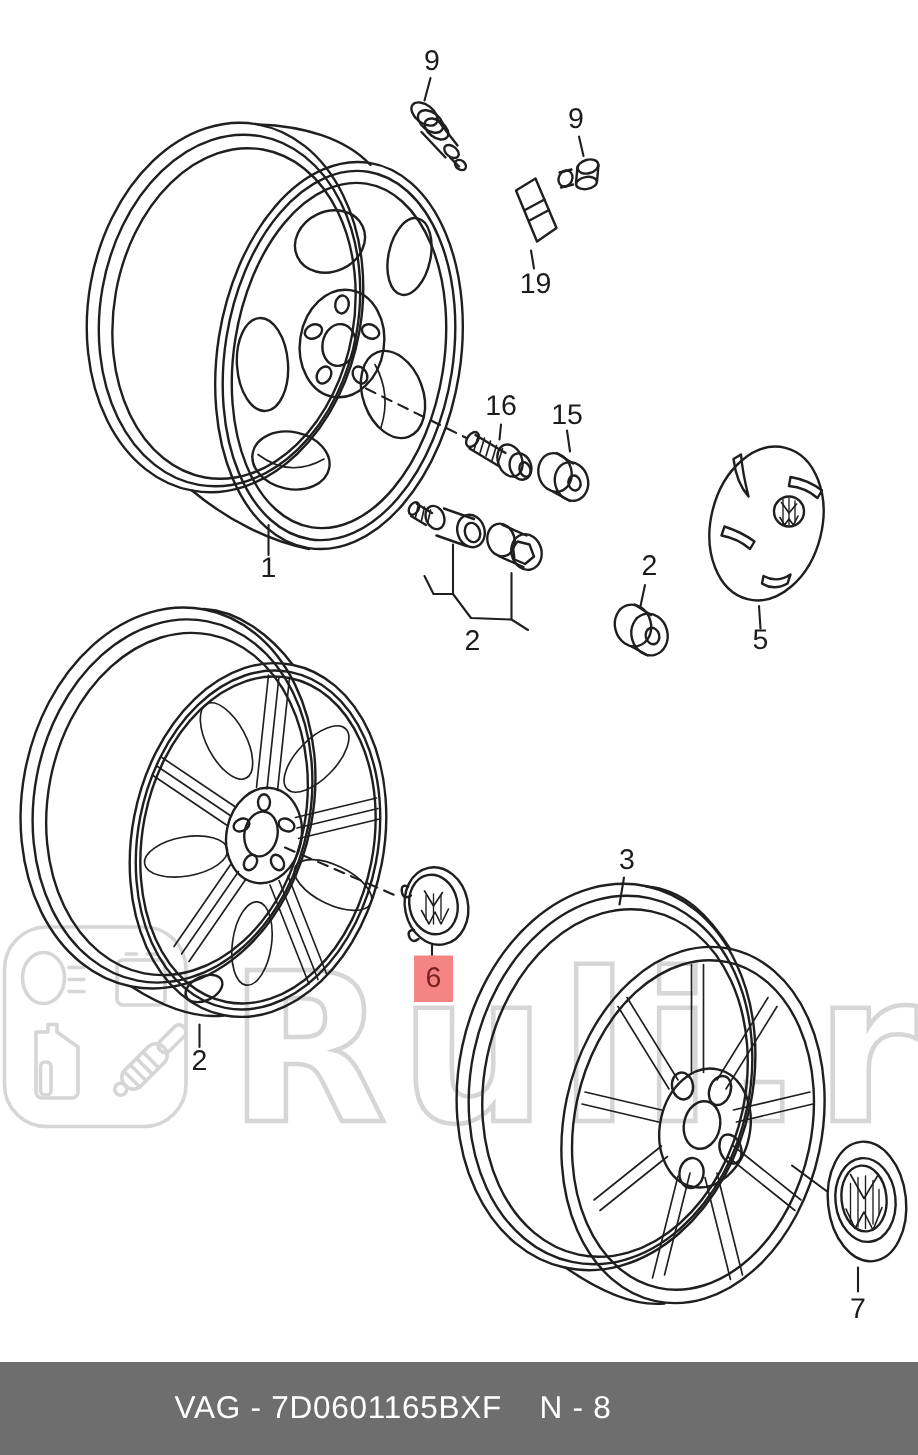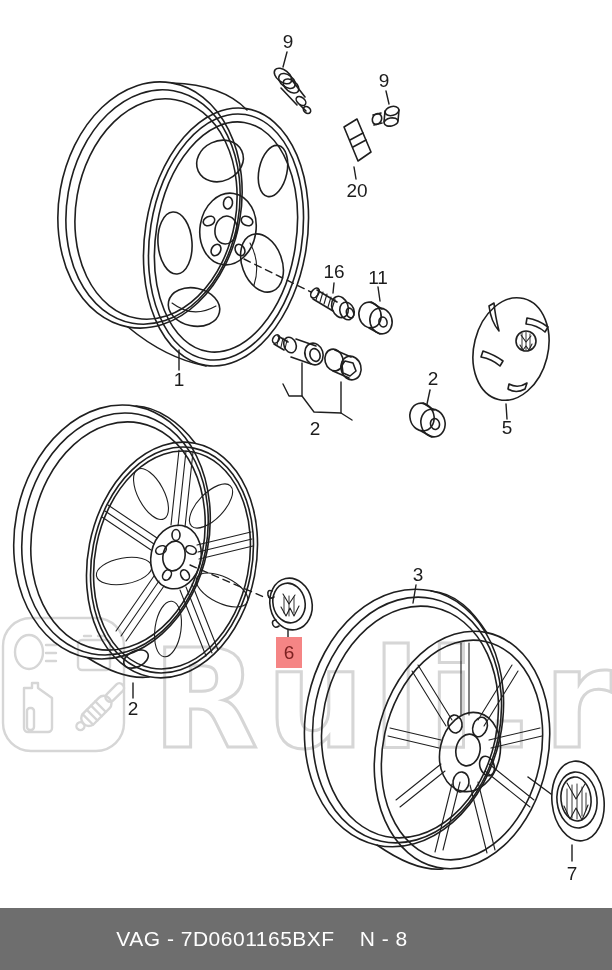--- a/index.html
+++ b/index.html
@@ -243,26 +243,26 @@
   </svg>
 
   <div class="labels">
     <div class="part-label" style="left:179px;top:379px">1</div>
     <div class="part-label" style="left:133px;top:708px">2</div>
     <div class="part-label" style="left:418px;top:574px">3</div>
     <div class="part-label" style="left:507px;top:427px">5</div>
     <div class="part-label highlighted" style="left:276px;top:637px;width:26px;height:31px">6</div>
     <div class="part-label" style="left:572px;top:873px">7</div>
     <div class="part-label" style="left:334px;top:271px">16</div>
-    <div class="part-label" style="left:378px;top:277px">11</div>
+    <div class="part-label" style="left:378px;top:277px">15</div>
     <div class="part-label" style="left:433px;top:378px">2</div>
     <div class="part-label" style="left:288px;top:41px">9</div>
     <div class="part-label" style="left:315px;top:428px">2</div>
     <div class="part-label" style="left:384px;top:80px">9</div>
-    <div class="part-label" style="left:357px;top:190px">20</div>
+    <div class="part-label" style="left:357px;top:190px">19</div>
   </div>
 
   <div class="footer">
     <div class="footer-inner">
       <span>VAG - 7D0601165BXF</span>
       <span>N - 8</span>
     </div>
   </div>
 
 </div>

